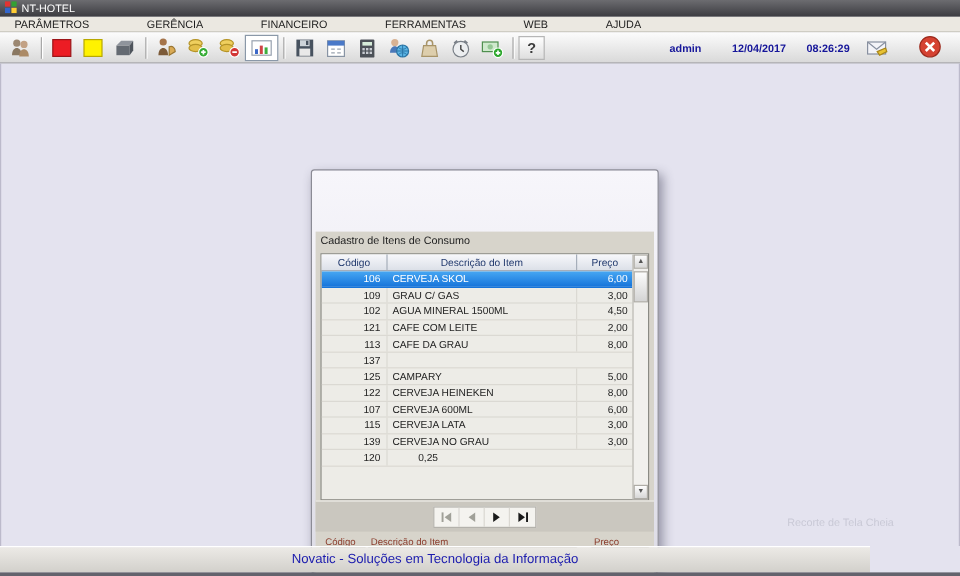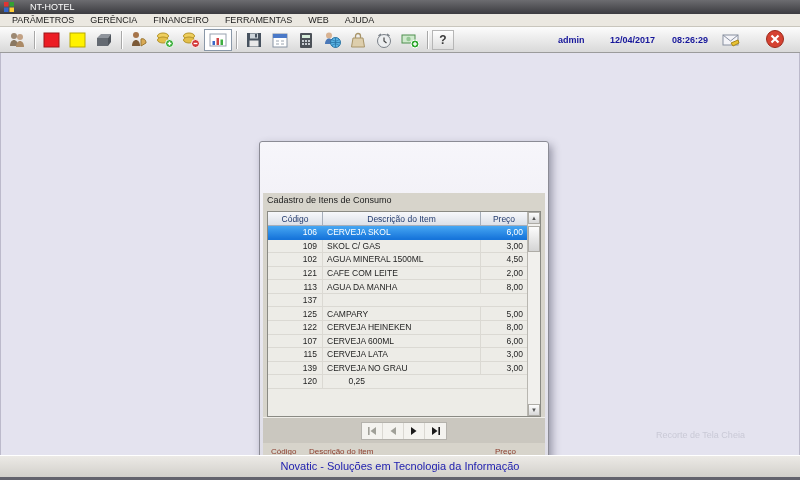--- a/index.html
+++ b/index.html
@@ -6,27 +6,27 @@
   html,body { width:800px; height:480px; }
   body {
     position:relative; overflow:hidden;
     font-family:"Liberation Sans", sans-serif;
     background:#e4e3ef;
   }
   
   .titlebar {
     position:absolute; left:0; top:0; width:800px; height:14px;
     background:linear-gradient(#6c6c70,#3b3b40);
-    display:flex; align-items:center; gap:16px; padding-left:4px;
+    display:flex; align-items:center; gap:4px; padding-left:4px;
   }
   .titlebar .title-text { color:#fff; font-size:9px; }
   .menubar {
     position:absolute; left:0; top:14px; width:800px; height:13px;
     background:#ebe8e1; border-bottom:1px solid #c9c6bd;
-    display:flex; align-items:center; padding-left:4px;
+    display:flex; align-items:center; padding-left:4px;gap:32px;
   }
   .menu-item { font-size:9px; color:#1c1c1c; padding:0 8px; cursor:default; }
   .toolbar {
     position:absolute; left:0; top:27px; width:800px; height:26px;
     background:linear-gradient(#fcfcfc,#d9d9d9);
     border-bottom:1px solid #9b9b9b;
     display:flex; align-items:center; padding-left:4px;
   }
   .tbtn { width:26px; height:22px; display:flex; align-items:center; justify-content:center; flex:0 0 auto; }
   .tbtn.bordered { border:1px solid #8a98a8; background:#fff; width:28px; }
@@ -35,21 +35,21 @@
   .help-glyph { font-size:12px; font-weight:bold; color:#3a3a3a; }
   .tb-text { position:absolute; top:8px; font-size:9px; font-weight:bold; color:#16169a; }
   .tb-user { left:558px; } .tb-date { left:610px; } .tb-time { left:672px; }
   .tb-mail { position:absolute; left:718px; top:2px; }
   .tb-close { position:absolute; left:762px; top:1px; }
   
   .client { position:absolute; left:0; top:53px; width:800px; height:402px; background:#e4e3ef;
             border-left:1px solid #bcbacb; border-right:1px solid #bcbacb; }
   .watermark { position:absolute; left:655px; top:377px; font-size:9px; color:#c9c9d6; }
   .statusbar {
-    position:absolute; left:0; top:455px; width:800px; height:22px;
+    position:absolute; left:0; top:455px; width:725px; height:22px;
     background:linear-gradient(#eceae6,#d2d0cb); border-top:1px solid #ffffff;
     text-align:center; line-height:21px; font-size:11px; color:#1c1cae;
   }
   .bottomstrip { position:absolute; left:0; top:477px; width:800px; height:3px; background:#63636d; }
   
   .dialog {
     position:absolute; left:258px; top:88px; width:290px; height:337px;
     background:linear-gradient(#f7f6fb,#dddce6);
     border:1px solid #8b8b95; border-radius:3px; padding:3px;
     box-shadow:3px 4px 9px rgba(50,50,75,.45);
@@ -286,36 +286,36 @@
           <div class="cell h-price">Preço</div>
         </div>
         <div class="grid-body">
             <div class="grid-row selected">
               <div class="cell c-code">106</div>
               <div class="cell c-desc">CERVEJA SKOL</div>
               <div class="cell c-price">6,00</div>
             </div>
             <div class="grid-row">
               <div class="cell c-code">109</div>
-              <div class="cell c-desc">SKOL C/ GAS</div>
+              <div class="cell c-desc">GRAU C/ GAS</div>
               <div class="cell c-price">3,00</div>
             </div>
             <div class="grid-row">
               <div class="cell c-code">102</div>
               <div class="cell c-desc">AGUA MINERAL 1500ML</div>
               <div class="cell c-price">4,50</div>
             </div>
             <div class="grid-row">
               <div class="cell c-code">121</div>
               <div class="cell c-desc">CAFE COM LEITE</div>
               <div class="cell c-price">2,00</div>
             </div>
             <div class="grid-row">
               <div class="cell c-code">113</div>
-              <div class="cell c-desc">AGUA DA MANHA</div>
+              <div class="cell c-desc">CAFE DA GRAU</div>
               <div class="cell c-price">8,00</div>
             </div>
             <div class="grid-row">
               <div class="cell c-code">137</div>
               <div class="cell c-price"></div>
             </div>
             <div class="grid-row">
               <div class="cell c-code">125</div>
               <div class="cell c-desc">CAMPARY</div>
               <div class="cell c-price">5,00</div>

